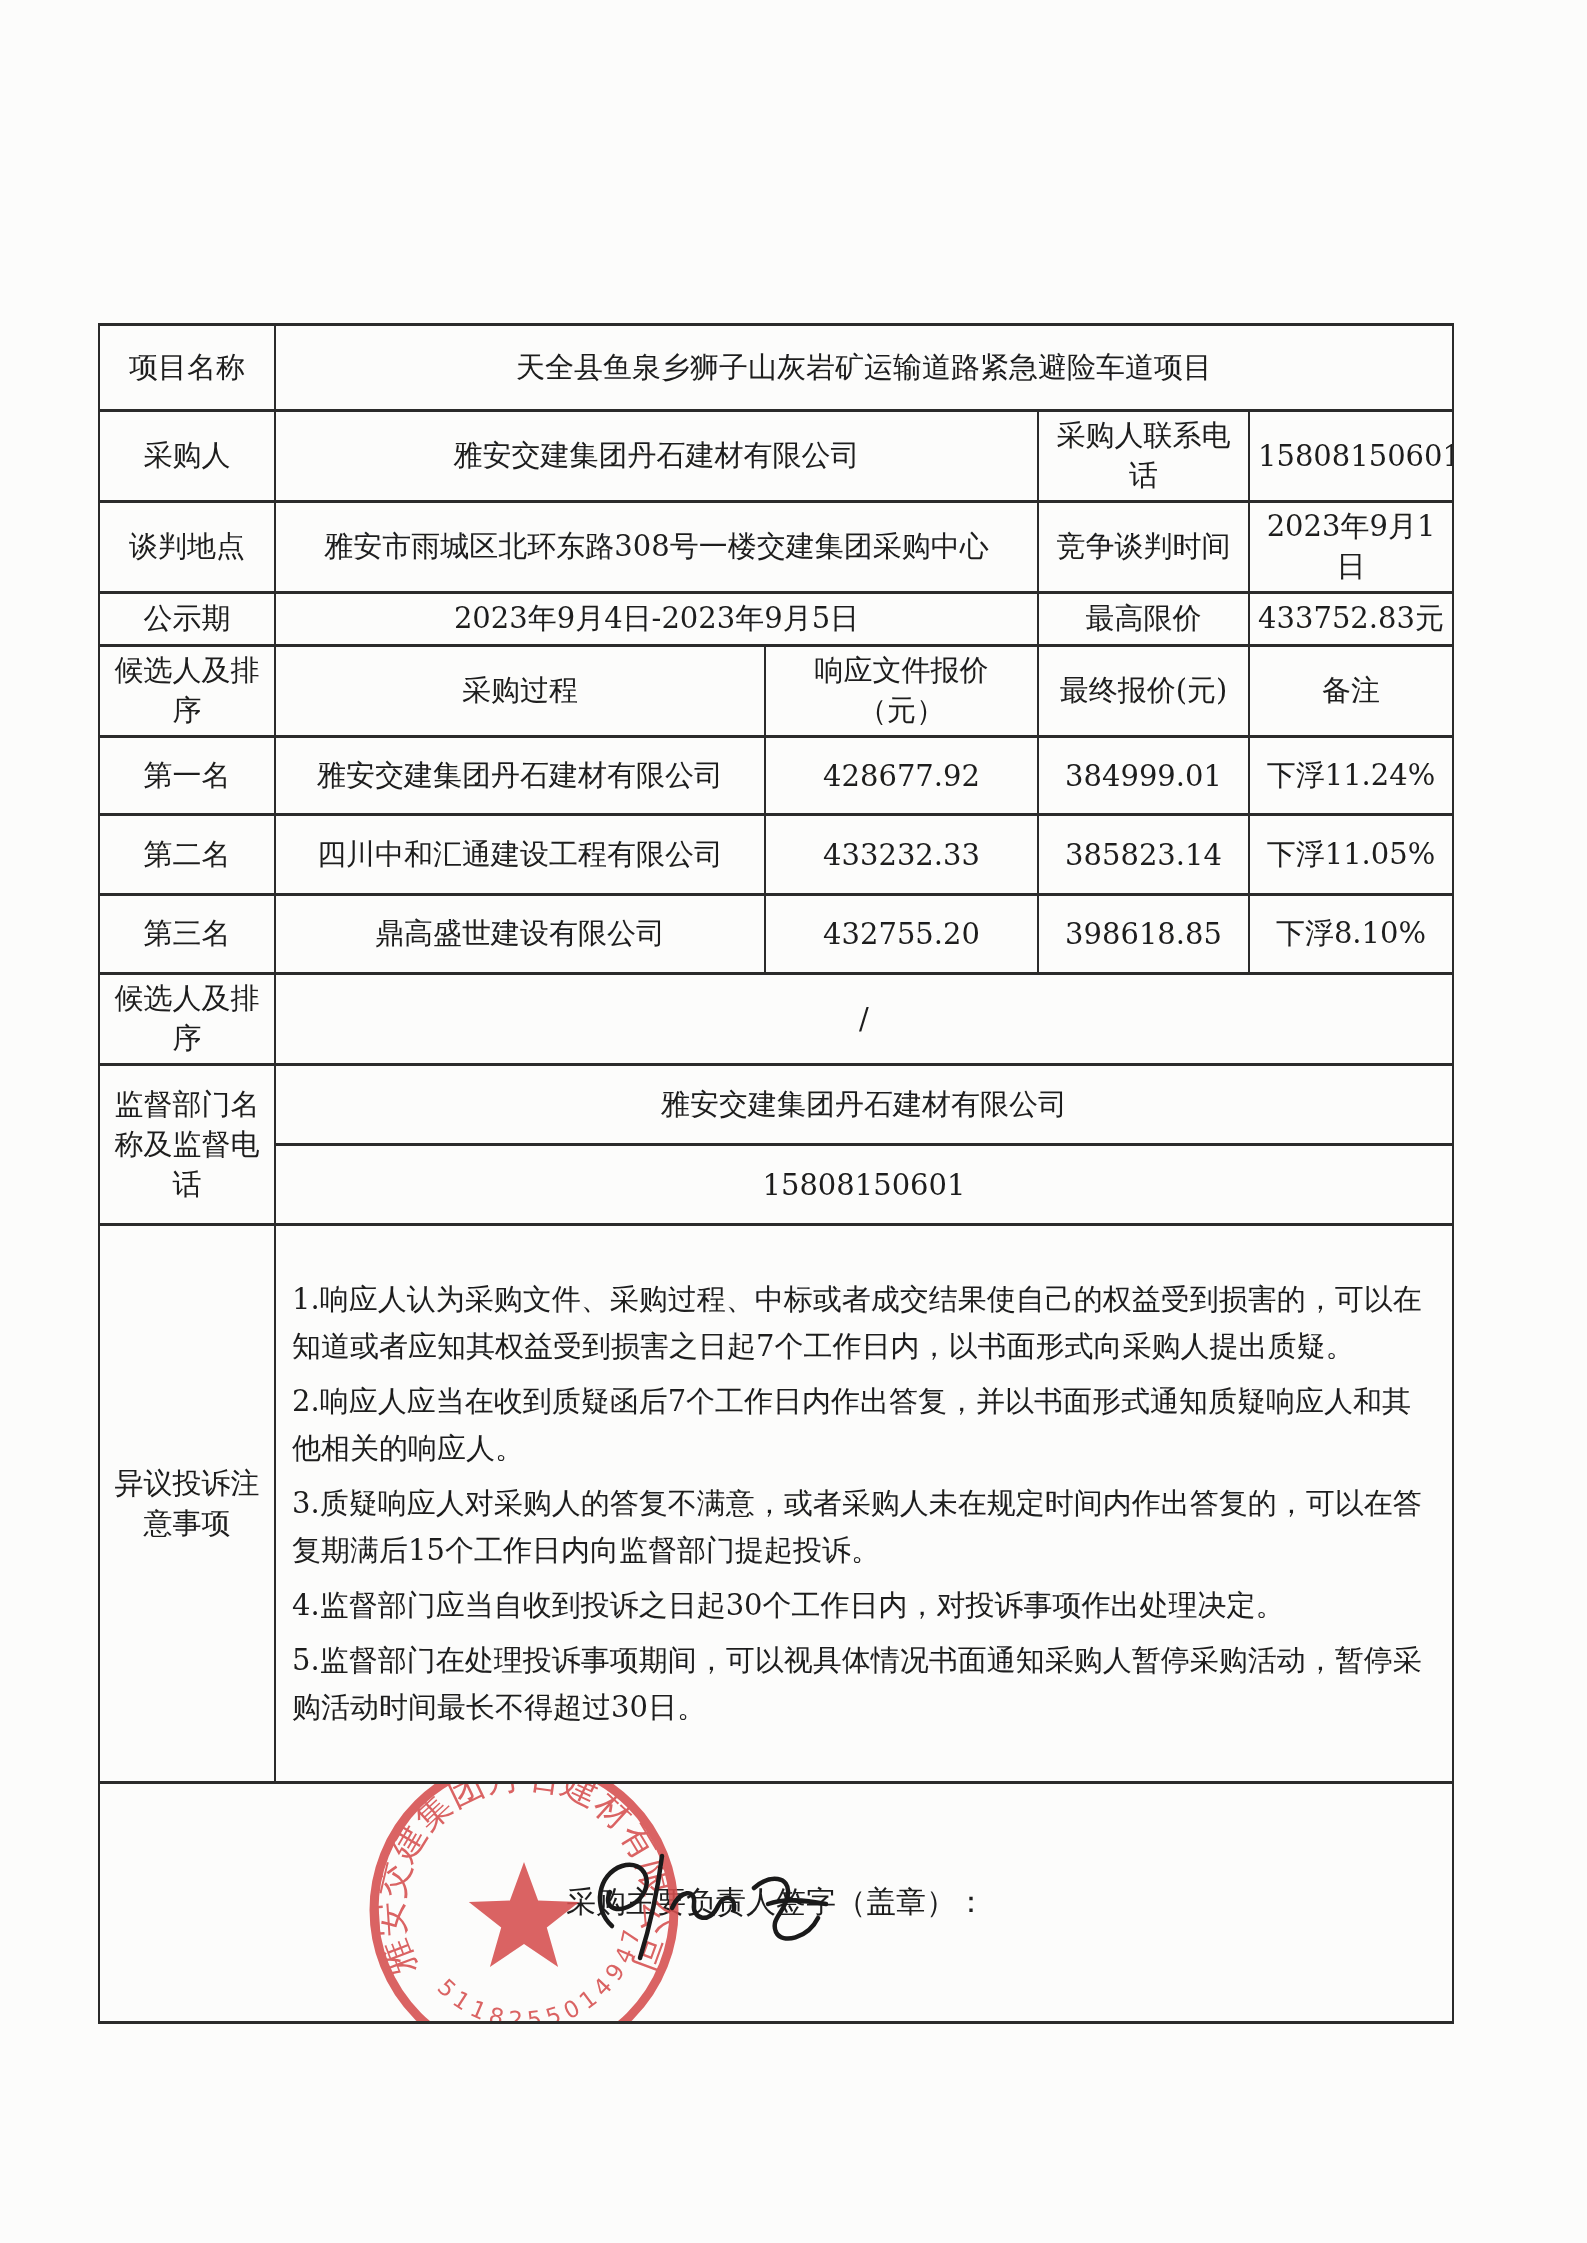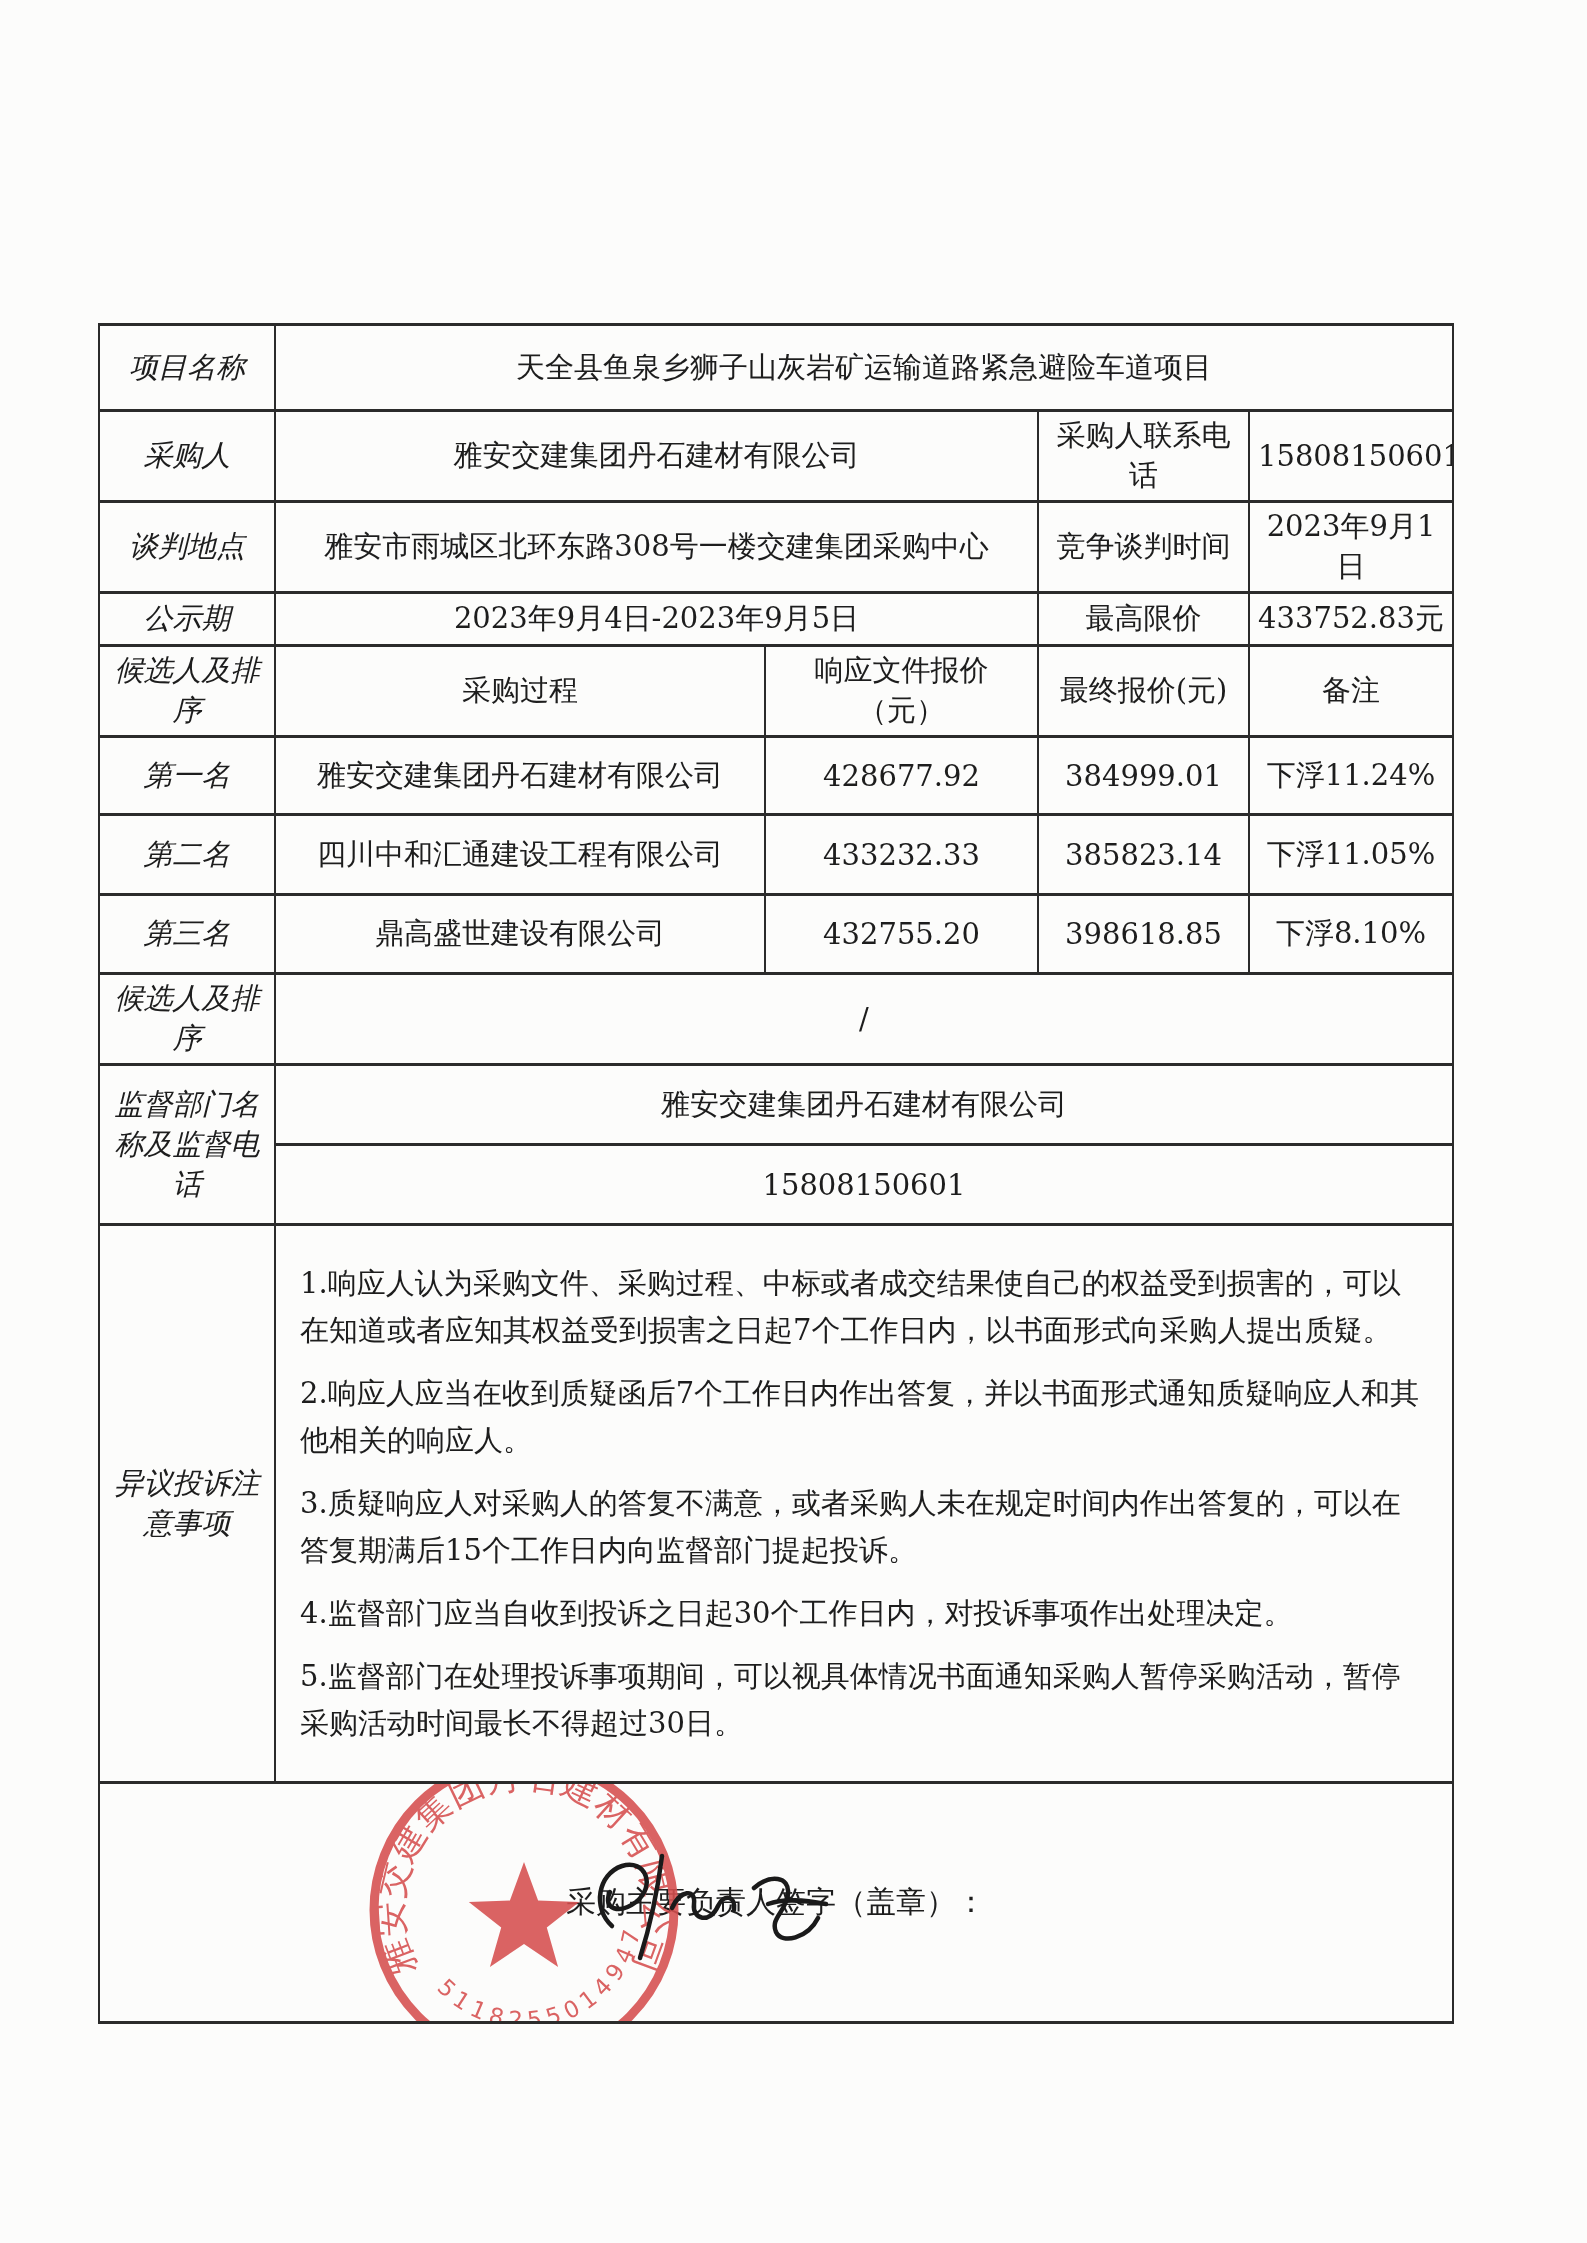--- a/index.html
+++ b/index.html
@@ -32,29 +32,29 @@
   }
   table.doc-table td {
     border-left:2px solid #2b2b2b;
     border-right:2px solid #2b2b2b;
     border-top:3px solid #2b2b2b;
     border-bottom:3px solid #2b2b2b;
     vertical-align:middle;
     padding:4px 8px;
     overflow:hidden;
   }
-  td.lab  { text-align:center; padding:4px 18px;font-style:italic; }
+  td.lab  { text-align:center; padding:4px 18px; }
   td.vleft{ text-align:center; padding-left:14px; padding-right:10px; }
   td.cent { text-align:center; }
   td.obj  {
     text-align:left;
     padding:24px 18px 24px 12px;
     line-height:1.62;
   }
-  td.obj p { margin:16px; }
+  td.obj p { margin:8px; }
   td.sig-row {
     position:relative;
     text-align:center;
     padding-left:10px;
     font-size:30px;
     overflow:visible;
   }
   .stamp {
     position:absolute;
     left:252px; top:-32px;

